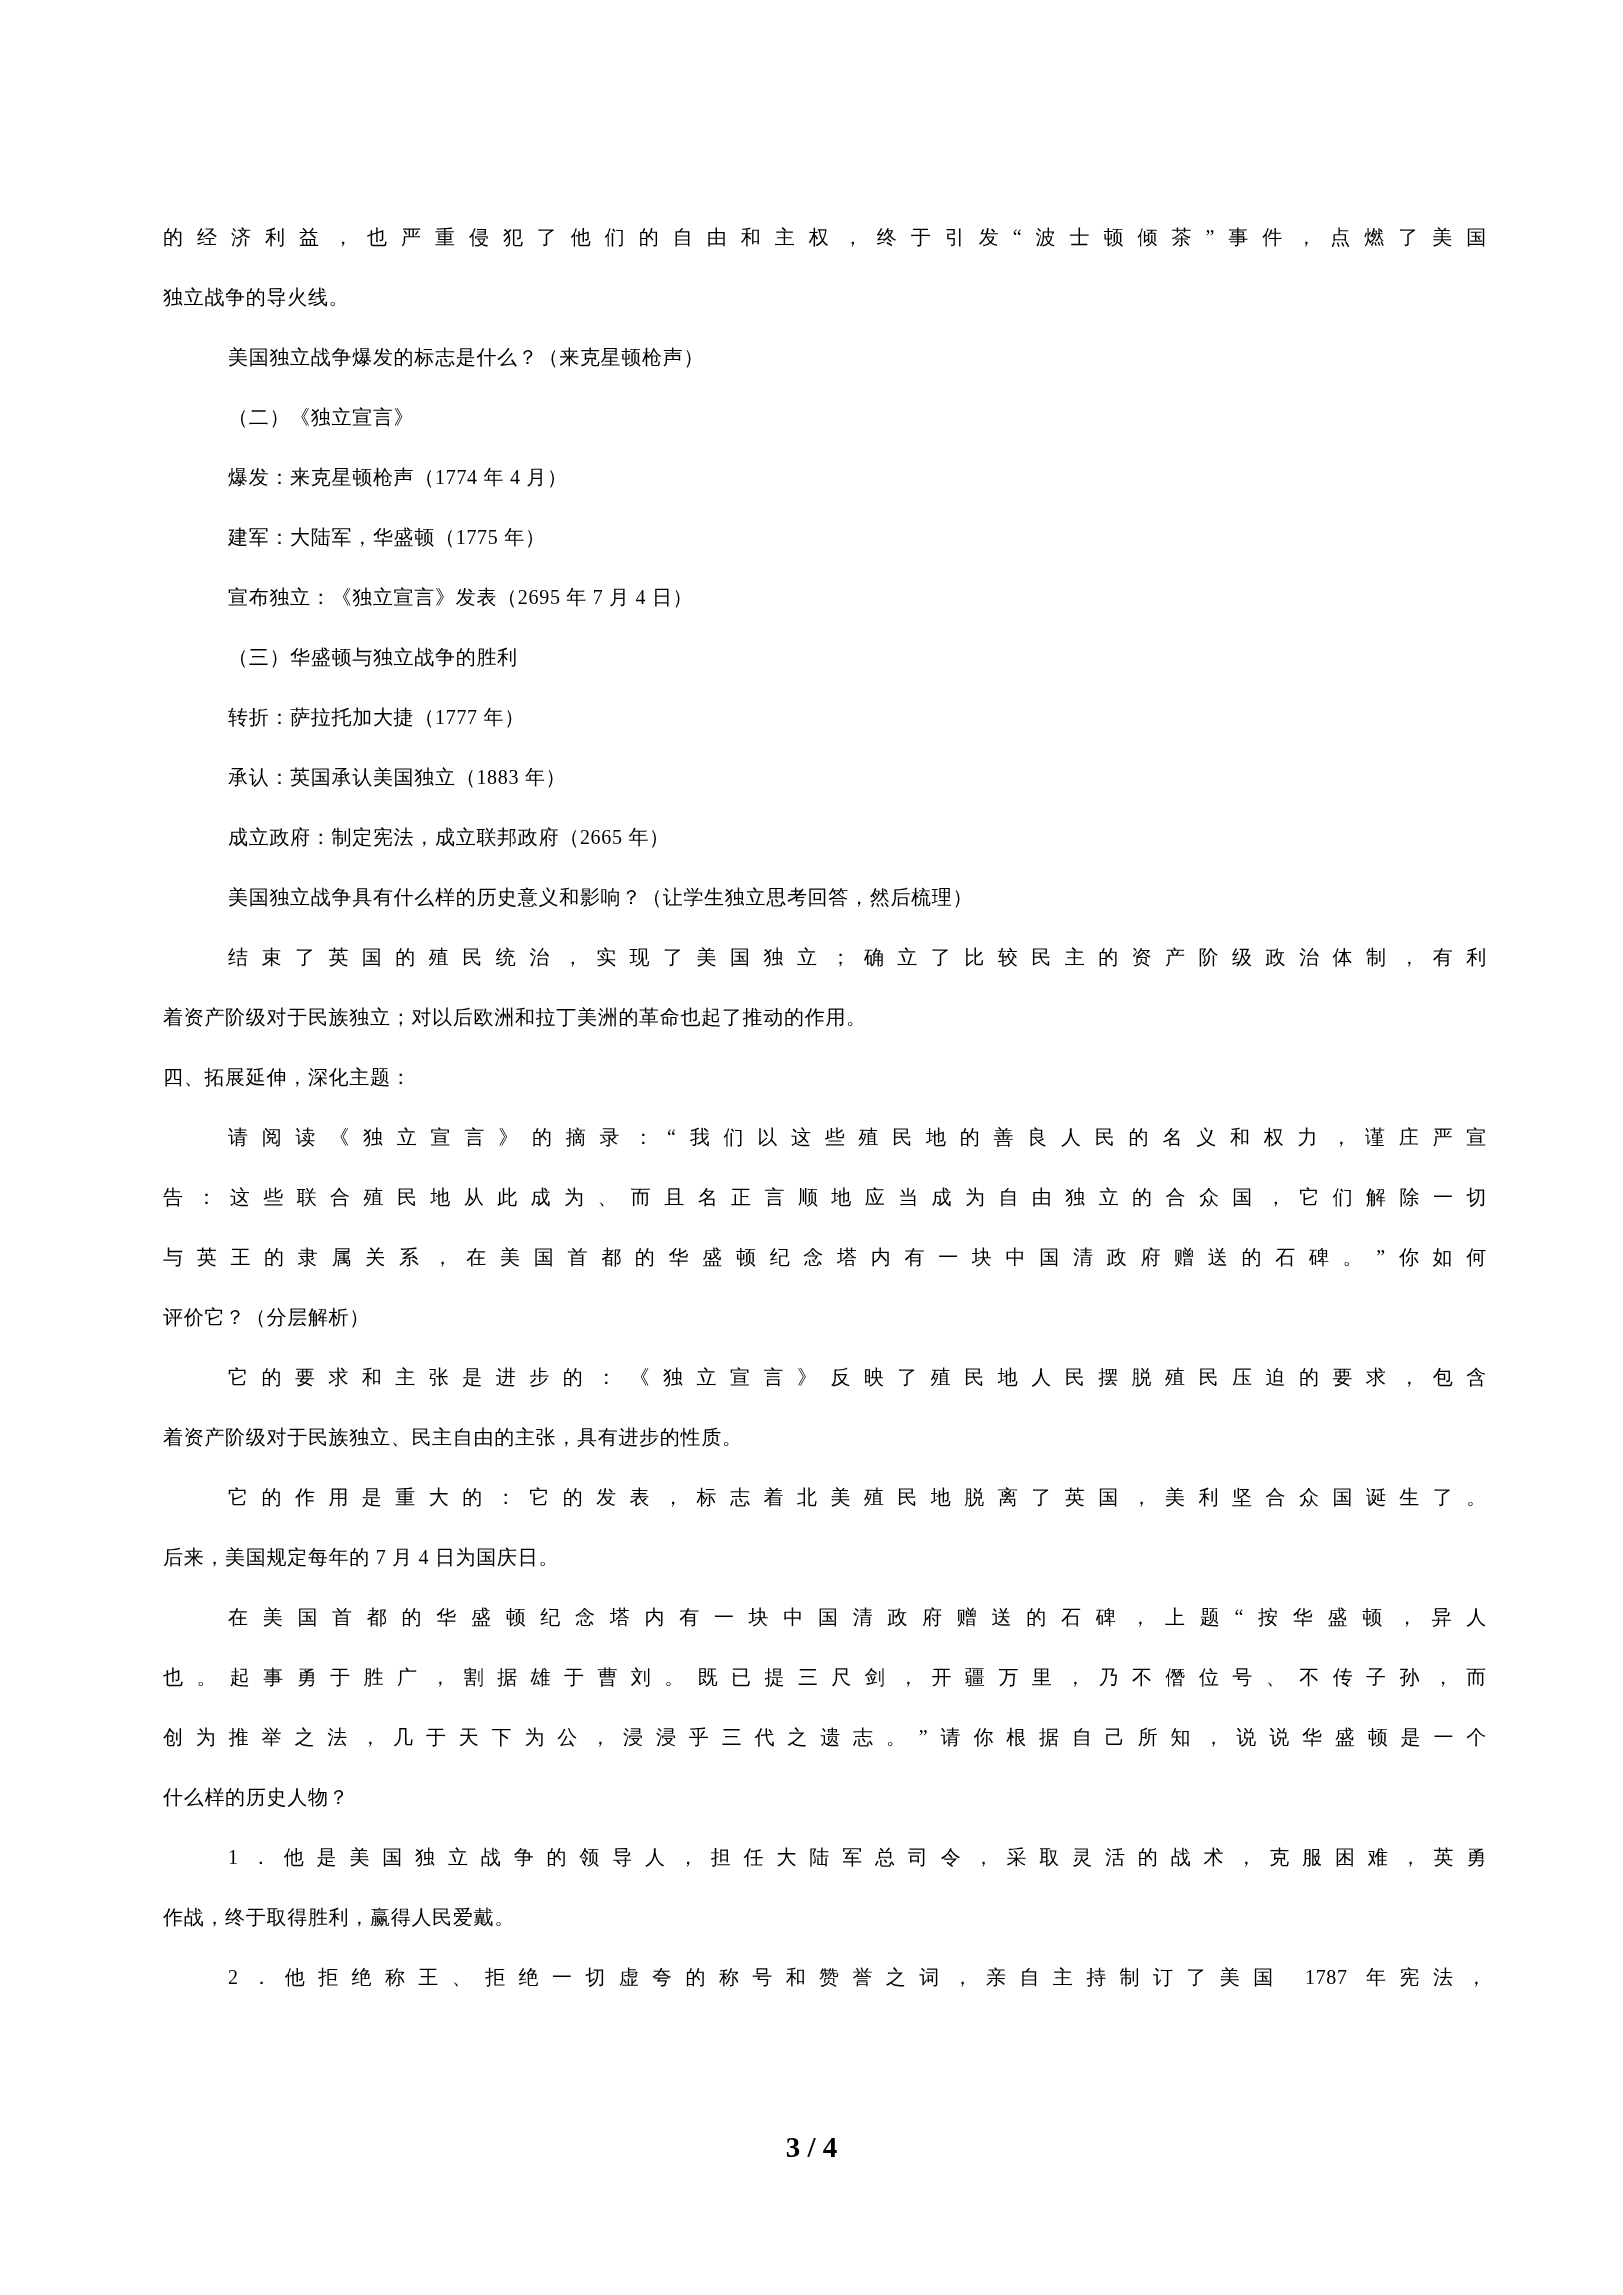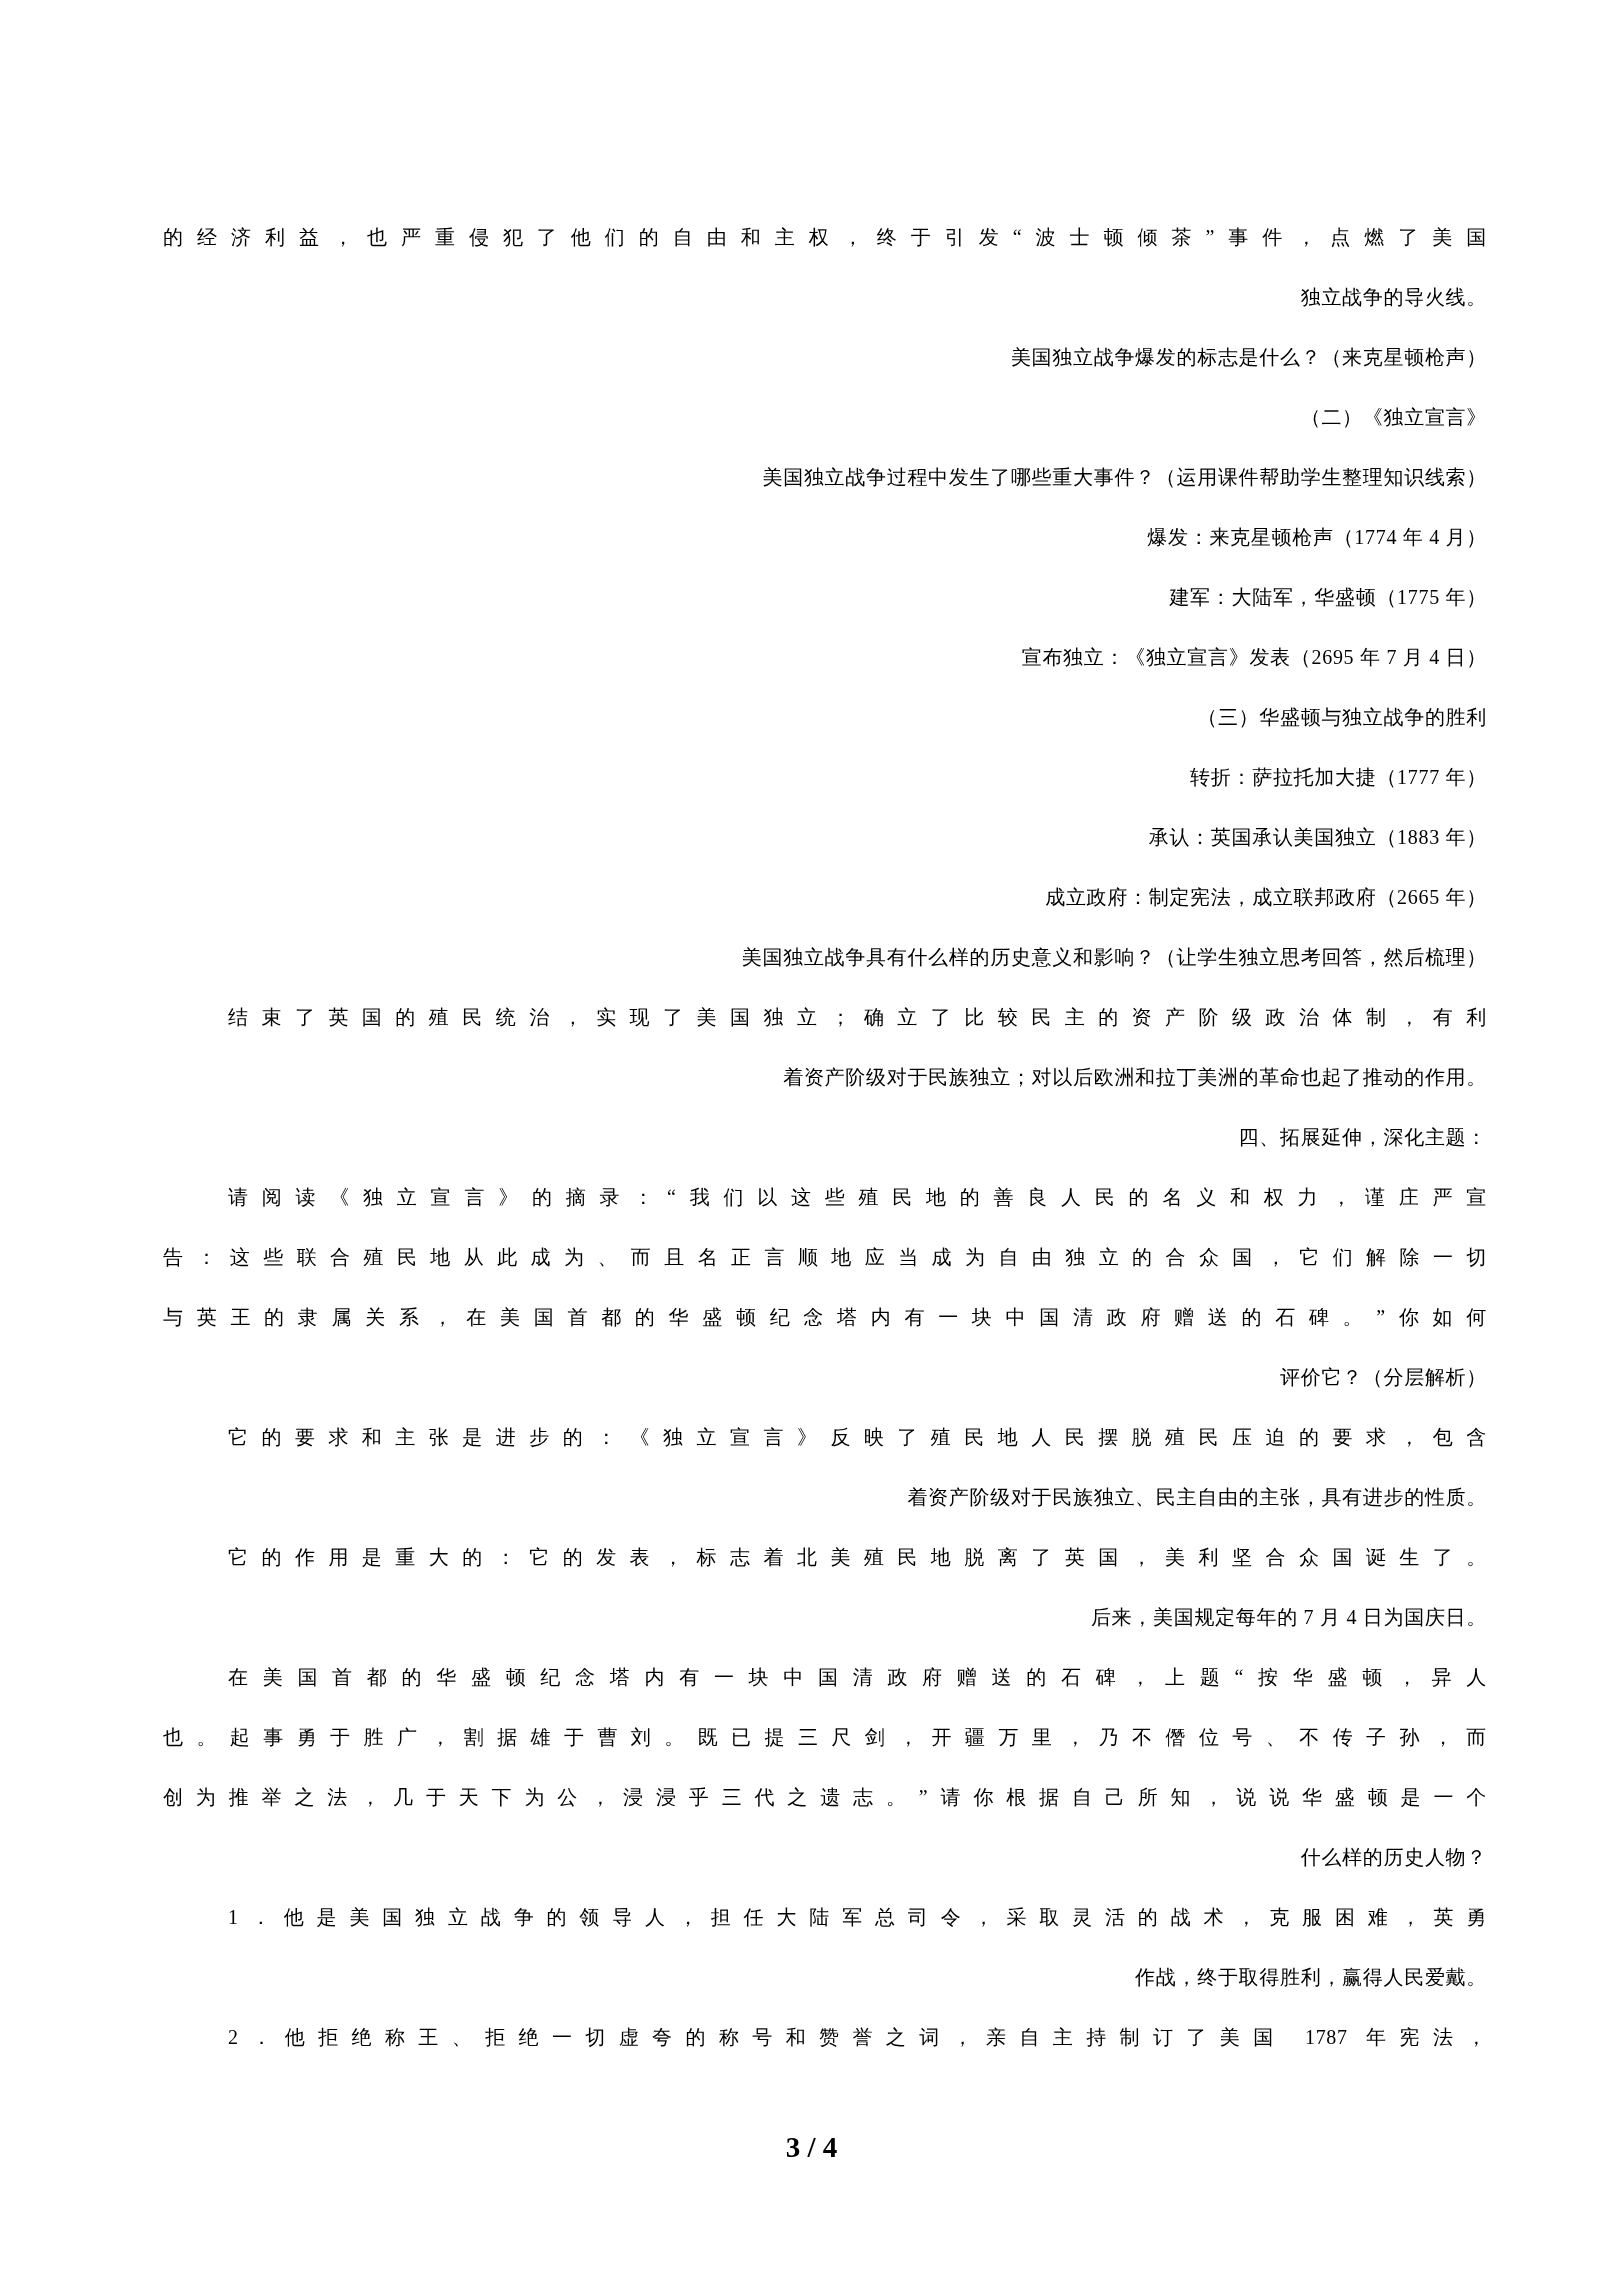--- a/index.html
+++ b/index.html
@@ -21,21 +21,21 @@
     left: 163px;
     top: 207px;
     width: 1324px;
     font-size: 20px;
     line-height: 60px;
     letter-spacing: 0.7px;
   }
   .line {
     height: 60px;
     white-space: normal;
-    text-align: right;
+    text-align: left;
   }
   .line.indent {
     text-indent: 65px;
   }
   .line.justify {
     text-align: justify;
     text-align-last: justify;
   }
   .page-footer {
     position: absolute;
@@ -51,21 +51,20 @@
 </style>
 </head>
 <body>
 
 <div class="page">
   <div class="doc-body" id="doc-body">
       <div class="line justify">的经济利益，也严重侵犯了他们的自由和主权，终于引发“波士顿倾茶”事件，点燃了美国</div>
       <div class="line">独立战争的导火线。</div>
       <div class="line indent">美国独立战争爆发的标志是什么？（来克星顿枪声）</div>
       <div class="line indent">（二）《独立宣言》</div>
-      <div class="line indent">美国独立战争过程中发生了哪些重大事件？（运用课件帮助学生整理知识线索）</div>
       <div class="line indent">爆发：来克星顿枪声（1774 年 4 月）</div>
       <div class="line indent">建军：大陆军，华盛顿（1775 年）</div>
       <div class="line indent">宣布独立：《独立宣言》发表（2695 年 7 月 4 日）</div>
       <div class="line indent">（三）华盛顿与独立战争的胜利</div>
       <div class="line indent">转折：萨拉托加大捷（1777 年）</div>
       <div class="line indent">承认：英国承认美国独立（1883 年）</div>
       <div class="line indent">成立政府：制定宪法，成立联邦政府（2665 年）</div>
       <div class="line indent">美国独立战争具有什么样的历史意义和影响？（让学生独立思考回答，然后梳理）</div>
       <div class="line indent justify">结束了英国的殖民统治，实现了美国独立；确立了比较民主的资产阶级政治体制，有利</div>
       <div class="line">着资产阶级对于民族独立；对以后欧洲和拉丁美洲的革命也起了推动的作用。</div>

